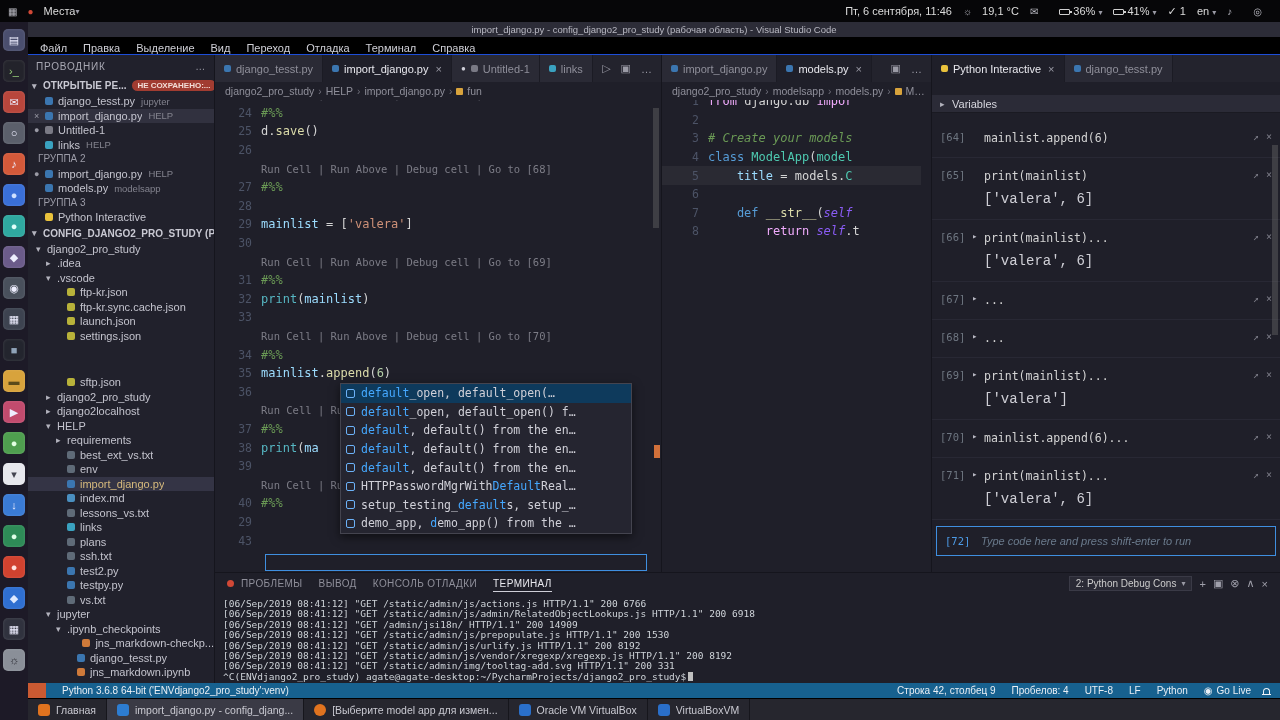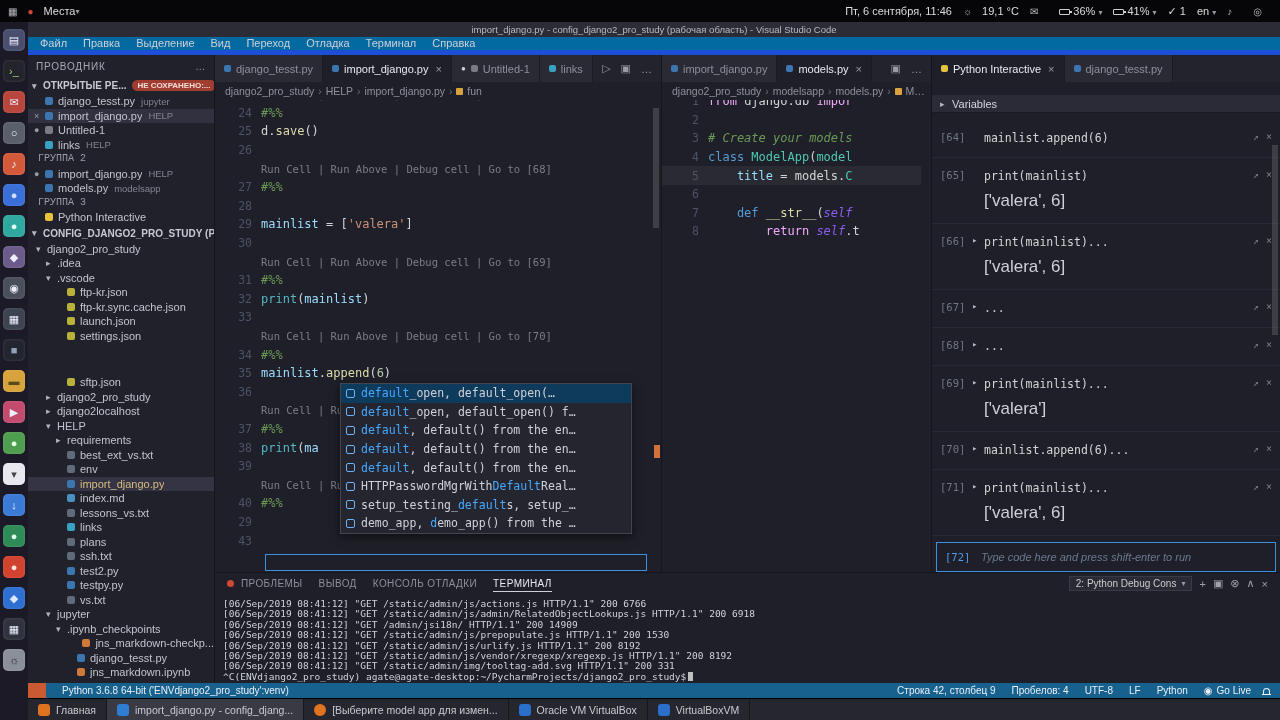--- a/index.html
+++ b/index.html
@@ -17,40 +17,40 @@
 .batt::after{content:"";position:absolute;right:-3px;top:1px;width:2px;height:2px;background:#cfcfcf;}
 .chev{font-size:8px;color:#9a9aa5;}
 
 
 #dock{position:absolute;left:0;top:22px;width:28px;height:698px;background:#1d1a27;z-index:20;padding-top:7px;}
 .dock-icon{width:22px;height:22px;margin:0 auto 9px auto;border-radius:5px;display:flex;align-items:center;justify-content:center;box-shadow:inset 0 0 3px rgba(255,255,255,.15);}
 .dock-glyph{font-size:11px;line-height:1;color:#eef;}
 
 
 #titlebar{position:absolute;left:28px;top:22px;right:0;height:15px;background:#2c2c37;text-align:center;font-size:9.5px;line-height:15px;color:#b9b9c3;white-space:nowrap;overflow:hidden;}
-#menubar{position:absolute;left:28px;top:37px;right:0;height:18px;background:#0369a1;border-bottom:5px solid #1d4ed8;display:flex;align-items:flex-start;padding-left:4px;}
+#menubar{position:absolute;left:28px;top:37px;right:0;height:18px;background:#000000;border-bottom:1px solid #1d4ed8;display:flex;align-items:flex-end;padding-left:4px;}
 .menu-item{padding:0 8px;font-size:11px;color:#cfcfd6;}
 
 
 #sidebar{position:absolute;left:28px;top:55px;width:187px;height:628px;background:#21212c;border-right:1px solid #15151d;overflow:hidden;font-size:11px;}
 .sb-header{height:22px;display:flex;align-items:center;padding:0 8px;font-size:10px;letter-spacing:.8px;color:#a8a8b3;}
 .sb-header .more{margin-left:auto;color:#9a9aa5;}
 .sec-head{height:17px;display:flex;align-items:center;font-weight:bold;font-size:10px;color:#c9c9d3;padding:0 4px;white-space:nowrap;overflow:hidden;}
 .sec-head .tw{width:11px;font-size:9px;flex:none;}
 .badge{margin-left:6px;background:#a13c31;color:#f3ddd7;font-size:8px;padding:0 5px;border-radius:6px;line-height:11px;white-space:nowrap;}
 .oe-row{height:14.5px;display:flex;align-items:center;padding-left:6px;color:#c3c3cd;white-space:nowrap;overflow:hidden;}
 .oe-row.sel{background:#31313f;}
 .oe-pre{width:11px;font-size:9px;color:#9a9aa5;flex:none;}
 .fi{width:8px;height:8px;border-radius:2px;margin-right:5px;flex:none;}
 .fi-py{background:#3b76b0;}.fi-json{background:#b8b23a;}.fi-txt{background:#5f6b78;}
 .fi-md{background:#4a8fc0;}.fi-ipynb{background:#cf7a3a;}.fi-info{background:#3aa2c0;}
 .fi-file{background:#7a7a85;}.fi-pyint{background:#e9c23c;}
 .oe-label{overflow:hidden;text-overflow:ellipsis;}
 .oe-detail{margin-left:6px;color:#83838e;font-size:9.5px;}
-.oe-group{height:14.5px;line-height:14.5px;padding-left:10px;color:#9c9ca8;font-size:10px;font-family:Liberation Mono, monospace;}
+.oe-group{height:14.5px;line-height:14.5px;padding-left:10px;color:#9c9ca8;font-size:10px;}
 .tree-row{height:14.5px;display:flex;align-items:center;color:#c3c3cd;white-space:nowrap;overflow:hidden;}
 .tree-row.sel{background:#343445;color:#d7ba7d;}
 .tw{width:11px;font-size:9px;color:#b3b3bd;flex:none;}
 .tree-label{overflow:hidden;text-overflow:ellipsis;}
 .sb-sec-bottom{height:13px;display:flex;align-items:center;font-weight:bold;font-size:9.5px;color:#c9c9d3;border-top:1px solid #2a2a36;padding:0 4px;}
 
 
 .editor{position:absolute;top:55px;height:517px;background:#1f1f29;}
 #editor1{left:215px;width:447px;border-right:1px solid #15151d;}
 #editor2{left:662px;width:270px;border-right:1px solid #15151d;}
@@ -93,21 +93,21 @@
 #ipanel{position:absolute;left:932px;top:55px;width:348px;height:517px;background:#1f1f29;overflow:hidden;}
 .vars-bar{margin-top:13px;height:18px;background:#2b2b37;display:flex;align-items:center;padding:0 8px;font-size:11px;color:#d6d6de;border-bottom:1px solid #1a1a22;}
 .vars-bar .tw{width:12px;}
 #cells{padding-top:8px;}
 .icell{padding:10px 8px 12px 8px;border-bottom:1px solid #282834;margin-bottom:1px;}
 .icell-head{display:flex;align-items:flex-start;font-family:"DejaVu Sans Mono",monospace;font-size:11.5px;}
 .cell-id{width:32px;color:#6e7681;flex:none;font-size:10.5px;}
 .cell-arrow{width:12px;color:#b8b8c2;font-size:9px;flex:none;}
 .cell-code{color:#d4d4d4;flex:1;white-space:nowrap;overflow:hidden;}
 .cell-actions{flex:none;color:#7d7d88;display:flex;gap:7px;font-size:10px;}
-.cell-out{margin:8px 0 0 44px;font-family:Liberation Sans, sans-serif;font-size:17px;color:#cfcfd6;}
+.cell-out{margin:8px 0 0 44px;font-family:Liberation Mono, monospace;font-size:14px;color:#cfcfd6;}
 #input-cell{margin:6px 4px 0 4px;height:30px;border:1px solid #3f8fe0;display:flex;align-items:center;padding:0 8px;}
 .input-id{width:36px;color:#4d9ce8;font-size:10.5px;font-family:"DejaVu Sans Mono",monospace;flex:none;}
 .input-ph{color:#6a7a8c;font-style:italic;font-size:11px;white-space:nowrap;overflow:hidden;}
 .ip-scroll{position:absolute;right:2px;top:90px;width:6px;height:190px;background:rgba(121,121,121,.35);}
 
 
 #panel{position:absolute;left:215px;top:572px;width:1065px;height:111px;background:#1f1f29;border-top:1px solid #15151d;overflow:hidden;}
 .panel-tabs{height:21px;display:flex;align-items:center;padding-left:12px;}
 .ptab{margin-right:16px;font-size:10px;letter-spacing:.4px;color:#8f8f9a;padding:2px 0;}
 .ptab.active{color:#e8e8ee;border-bottom:1px solid #cfcfd8;}

